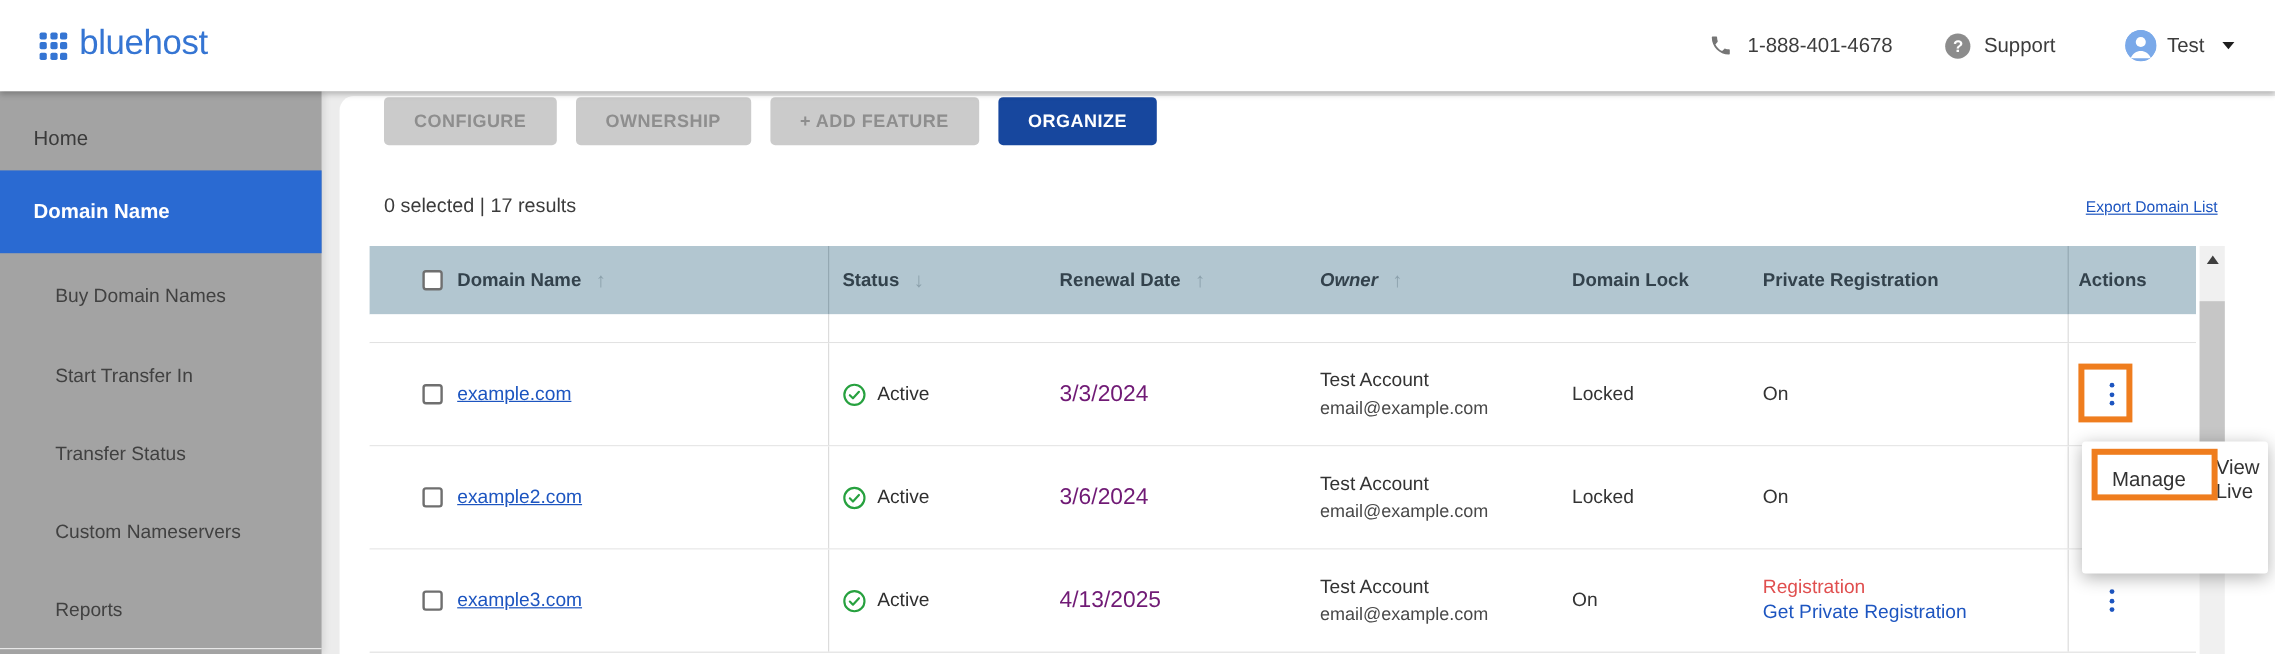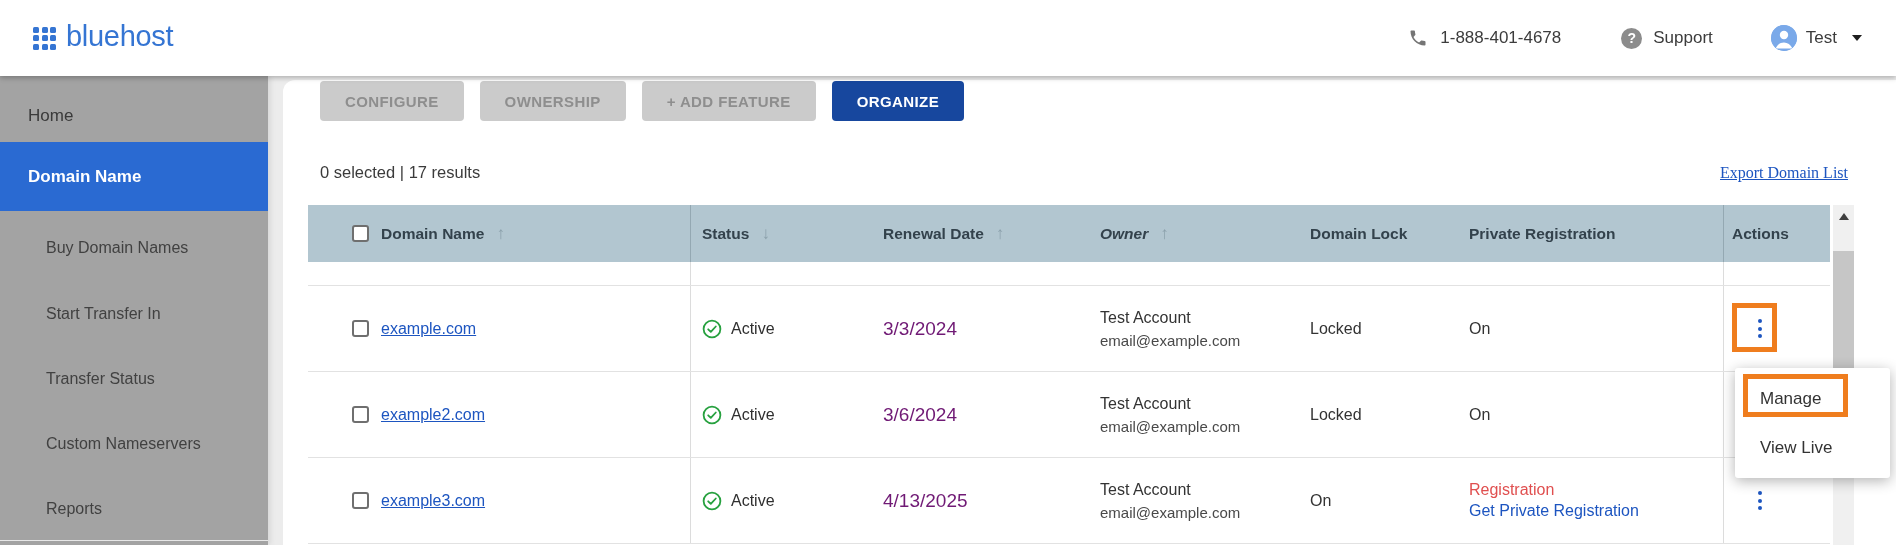--- a/index.html
+++ b/index.html
@@ -8,21 +8,21 @@
 
   
   .topbar { position: absolute; left: 0; top: 0; width: 100%; height: 76px; background: #fff;
             z-index: 50; box-shadow: 0 2px 5px rgba(0,0,0,.25);
             display: flex; align-items: center; justify-content: space-between; padding: 0 34px 0 33px; }
   .brand { display: flex; align-items: center; gap: 10px; cursor: pointer; }
   .grid-icon { width: 23px; height: 23px; display: grid; grid-template-columns: repeat(3,1fr); gap: 2.5px; }
   .grid-icon span { background: #3575d3; border-radius: 1.5px; }
   .brand-text { font-size: 29px; color: #3575d3; letter-spacing: -.3px; line-height: 1; padding-bottom: 3px; }
   .top-right { display: flex; align-items: center; }
-  .phone-group { display: flex; align-items: flex-end; gap: 12px; margin-right: 60px; cursor: pointer; }
+  .phone-group { display: flex; align-items: flex-end; gap: 12px; margin-right: 44px; cursor: pointer; }
   .phone-num, .support-label, .account-name { font-size: 17px; color: #3c3c3c; }
   .support-group { display: flex; align-items: center; gap: 11px; margin-right: 58px; cursor: pointer; }
   .q-circle { width: 21px; height: 21px; border-radius: 50%; background: #8c8c8c; color: #fff;
               font-size: 14px; font-weight: 700; display: flex; align-items: center; justify-content: center; }
   .account-group { display: flex; align-items: center; gap: 9px; cursor: pointer; }
   .avatar { width: 26px; height: 26px; border-radius: 50%; background: #7aa9e9; overflow: hidden; position: relative; flex: none; }
   .caret { width: 0; height: 0; border-left: 5.5px solid transparent; border-right: 5.5px solid transparent;
            border-top: 6px solid #1e1e1e; margin-left: 6px; }
 
   
@@ -44,21 +44,21 @@
           letter-spacing: .4px; padding: 0 25px; font-family: inherit; cursor: pointer; white-space: nowrap; }
   .tbtn.disabled { background: #cbcbcb; color: #8e8e8e; }
   .tbtn.primary { background: #17479e; color: #fff; }
   .filters-btn { position: absolute; top: 2px; right: 49px; width: 112px; height: 46px; background: #fff;
                  border: 2px solid #1d55c0; border-radius: 6px; color: #1d55c0; font-weight: 700;
                  font-size: 16px; letter-spacing: .5px; font-family: inherit; cursor: pointer; }
 
   .resultsbar { position: absolute; top: 83px; left: 37px; right: 48px; display: flex;
                 justify-content: space-between; align-items: center; }
   .summary { font-size: 16.5px; color: #3b3b3b; }
-  .export-link { font-size: 16px; color: #1d55c0; text-decoration: underline; cursor: pointer; font-family: Liberation Serif, serif; }
+  .export-link { font-size: 13px; color: #1d55c0; text-decoration: underline; cursor: pointer; }
 
   
   .dtable { position: absolute; left: 25px; top: 125px; width: 1522px;
             --cols: 383px 180px 217px 212px 158px 266px 106px; }
   .thead { display: grid; grid-template-columns: var(--cols); height: 57px; background: #b2c6d0; }
   .th { display: flex; align-items: center; height: 100%; font-size: 15.5px; font-weight: 700;
         color: #33424c; cursor: pointer; }
   .th.divh { border-right: 1px solid #94a8b2; }
   .col0 { padding-left: 44px; } .col1 { padding-left: 11px; } .col2 { padding-left: 12px; }
   .col3 { padding-left: 12px; font-style: italic; } .col4 { padding-left: 10px; } .col5 { padding-left: 11px; }
@@ -98,21 +98,21 @@
   .vscroll { position: absolute; left: 1550px; top: 125px; width: 21px; height: 340px; background: #f0f0f0; z-index: 10; }
   .vscroll .up { position: absolute; top: 0; left: 0; right: 0; height: 22px; display: flex;
                  align-items: center; justify-content: center; cursor: pointer; }
   .up-tri { width: 0; height: 0; border-left: 5px solid transparent; border-right: 5px solid transparent;
             border-bottom: 7px solid #3e3e3e; }
   .vthumb { position: absolute; top: 46px; left: 0; width: 100%; height: 214px; background: #c6c6c6; cursor: pointer; }
 
   
   .popup { position: absolute; left: 1735px; top: 368px; width: 155px; height: 110px; background: #fff;
            z-index: 60; border-radius: 3px; box-shadow: 0 3px 14px rgba(0,0,0,.30);
-           display: flex; flex-direction: column; padding: 6px 0; }
+           display: flex; flex-direction: row; padding: 6px 0; }
   .menu-item { height: 52px; display: flex; align-items: center; padding-left: 25px;
                font-size: 17px; color: #333; cursor: pointer; }
 
   
   .annot { position: absolute; border: 5px solid #ef7d1e; z-index: 70; pointer-events: none; }
   #annot-actions { left: 1732px; top: 303px; width: 45px; height: 49px; }
   #annot-manage  { left: 1743px; top: 374px; width: 105px; height: 43px; }
 </style>
 </head>
 <body>

